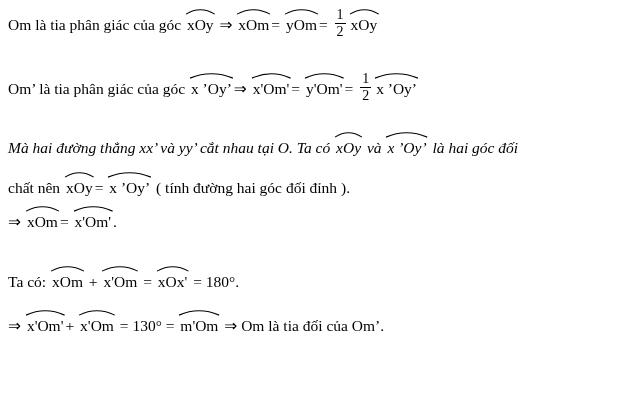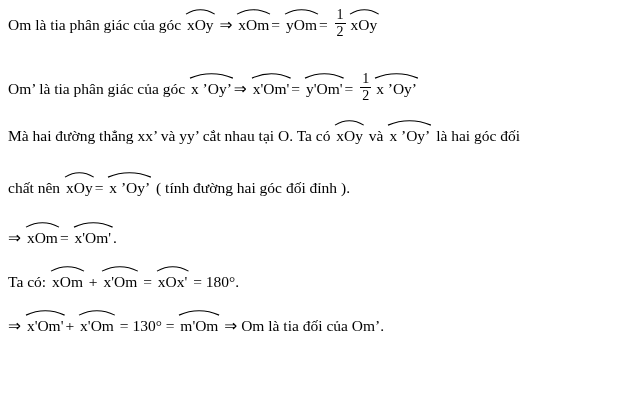--- a/index.html
+++ b/index.html
@@ -24,23 +24,23 @@
   .line {
     position: absolute;
     left: 8px;
     right: 8px;
     font-size: 15.5px;
     line-height: 1.25;
     white-space: nowrap;
   }
   .l1 { top: 8px; }
   .l2 { top: 72px; }
-  .l3 { top: 126px; }
+  .l3 { top: 138px; font-style: italic; }
   .l4 { top: 178px; }
-  .l5 { top: 228px; font-family: Liberation Serif, serif; }
+  .l5 { top: 212px; font-family: Liberation Serif, serif; }
   .l6 { top: 272px; }
   .l7 { top: 316px; }
   .l8 { top: 364px; }
 
   
   .ang {
     position: relative;
     display: inline-block;
     padding: 0 1px;
     margin: 0 1px;

